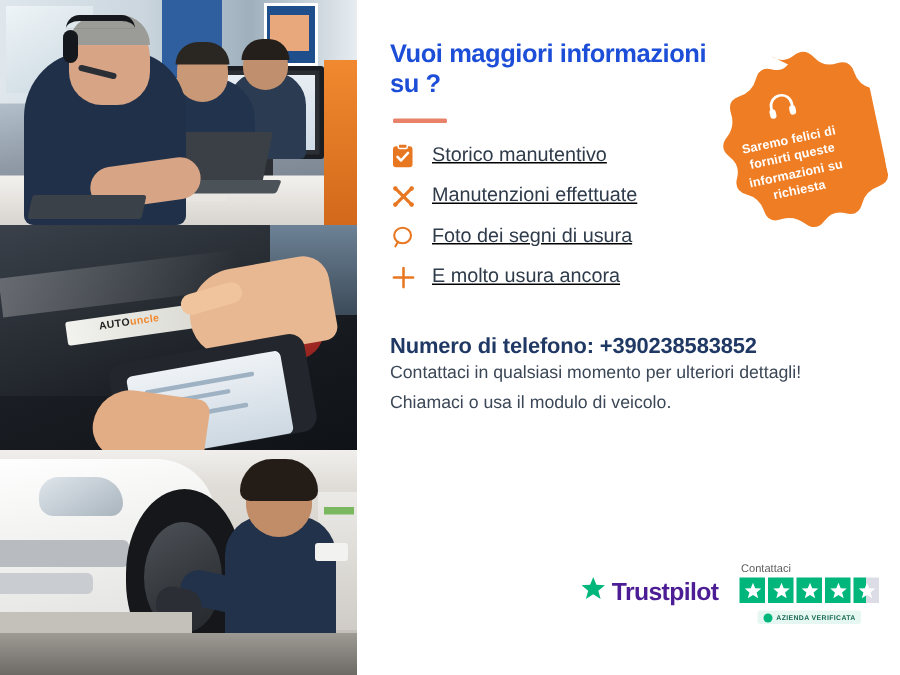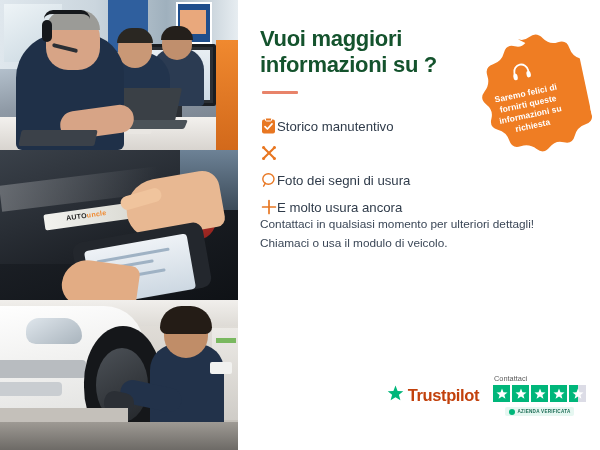--- a/index.html
+++ b/index.html
@@ -77,43 +77,43 @@
   .p3 .mhair  { position:absolute; right:26px; top:6px; width:52px; height:28px; background:#241c16; border-radius:26px 26px 8px 8px; }
   .p3 .marm   { position:absolute; right:56px; top:84px; width:62px; height:24px; background:#22324a; border-radius:12px; transform:rotate(12deg); }
   .p3 .glove  { position:absolute; right:104px; top:92px; width:30px; height:22px; background:#2b2f35; border-radius:10px; transform:rotate(12deg); }
   .p3 .badge  { position:absolute; right:6px; top:62px; width:22px; height:12px; background:#f2f2f0; border-radius:2px; }
   .p3 .shelf  { position:absolute; right:0; top:28px; width:26px; height:92px; background:linear-gradient(180deg,#eceae6,#cfccc7); }
   .p3 .green  { position:absolute; right:2px; top:38px; width:20px; height:5px; background:#79b85f; }
 
   
   .panel { position:relative; flex:1; height:450px; background:#ffffff; padding:26px 22px 0 22px; }
 
-  .headline { font-size:22px; line-height:1.16; font-weight:700; color:#14532d; letter-spacing:-.3px; max-width:215px; }
+  .headline { font-size:17px; line-height:1.16; font-weight:700; color:#1d4ed8; letter-spacing:-.3px; max-width:215px; }
   .rule { width:36px; height:3px; background:#e8836a; margin:14px 0 13px 2px; border-radius:1px; }
 
   .feature-list { list-style:none; }
-  .feature { display:flex; align-items:flex-end; height:27px; }
+  .feature { display:flex; align-items:flex-start; gap:11px; height:27px;text-decoration:underline; }
   .fi { width:17px; height:17px; flex:0 0 17px; display:flex; align-items:center; justify-content:center; color:#e87722; }
   .fi svg { display:block; }
   .flabel { font-size:13.2px; color:#2f3b4a; white-space:nowrap; }
 
   .phone { margin-top:20px; font-size:14.6px; font-weight:700; color:#1f3864; letter-spacing:-.1px; }
   .sub { font-size:11.8px; line-height:1.62; color:#3b4757; }
 
   
   .badge-wrap { position:absolute; right:14px; top:34px; width:120px; height:120px; transform:rotate(-12deg); }
   .badge-wrap svg.blob { position:absolute; inset:0; width:120px; height:120px; }
   .badge-inner { position:absolute; inset:0; display:flex; flex-direction:column; align-items:center; justify-content:center; padding:22px 16px 16px; }
   .badge-inner .hs { margin-bottom:4px; }
   .badge-text { font-size:8.4px; line-height:1.32; font-weight:700; color:#ffffff; text-align:center; letter-spacing:.1px; }
 
   
   .tp { position:absolute; left:22px; right:14px; bottom:34px; display:flex; align-items:center; justify-content:flex-end; gap:14px; }
   .tp-logo { display:flex; align-items:center; gap:4px; }
-  .tp-logo .tpname { font-size:16.5px; font-weight:700; color:#c2410c; letter-spacing:-.4px; }
+  .tp-logo .tpname { font-size:16.5px; font-weight:700; color:#4c1d95; letter-spacing:-.4px; }
   .tp-rating { display:flex; flex-direction:column; align-items:center; gap:2px; }
   .tp-word { font-size:7.4px; color:#5b5b5b; align-self:flex-start; margin-left:1px; }
   .stars { display:flex; gap:2px; }
   .star-box { width:17px; height:17px; background:#00b67a; display:flex; align-items:center; justify-content:center; }
   .star-box.half { background:linear-gradient(90deg,#00b67a 50%,#dcdce6 50%); }
   .verified { margin-top:3px; background:#e6f7f1; border-radius:2px; padding:1.5px 4px; display:flex; align-items:center; gap:3px; }
   .verified .vdot { width:6px; height:6px; border-radius:50%; background:#00b67a; flex:0 0 6px; }
   .verified .vtext { font-size:4.6px; font-weight:700; color:#1a6b54; letter-spacing:.25px; white-space:nowrap; }
 </style>
 </head>
@@ -216,20 +216,21 @@
         <span class="fi">
           <svg width="16" height="16" viewBox="0 0 16 16">
             <path d="M2.4 2.4 L13.6 13.6" stroke="#e87722" stroke-width="2.1" stroke-linecap="round"></path>
             <path d="M13.6 2.4 L2.4 13.6" stroke="#e87722" stroke-width="2.1" stroke-linecap="round"></path>
             <circle cx="2.6" cy="2.6" r="1.5" fill="#e87722"></circle>
             <circle cx="13.4" cy="2.6" r="1.5" fill="#e87722"></circle>
             <circle cx="2.6" cy="13.4" r="1.5" fill="#e87722"></circle>
             <circle cx="13.4" cy="13.4" r="1.5" fill="#e87722"></circle>
           </svg>
         </span>
+        <span class="flabel">Manutenzioni effettuate</span>
       </li>
 
       <li class="feature">
         <span class="fi">
           <svg width="16" height="16" viewBox="0 0 16 16">
             <ellipse cx="7.4" cy="7" rx="5.6" ry="5.2" fill="none" stroke="#e87722" stroke-width="1.4"></ellipse>
             <path d="M4.4 11.2 L2.6 14.2" stroke="#e87722" stroke-width="1.4" stroke-linecap="round"></path>
           </svg>
         </span>
         <span class="flabel">Foto dei segni di usura</span>
@@ -240,20 +241,21 @@
         <span class="fi">
           <svg width="16" height="16" viewBox="0 0 16 16">
             <path d="M8 1.6 V14.4 M1.6 8 H14.4" stroke="#e87722" stroke-width="1.7" stroke-linecap="round"></path>
           </svg>
         </span>
         <span class="flabel">E molto usura ancora</span>
       </li>
 
     </ul>
 
+    <div class="phone">Numero di telefono: +390238583852</div>
     <div class="sub">
       <div>Contattaci in qualsiasi momento per ulteriori dettagli!</div>
       <div>Chiamaci o usa il modulo di veicolo.</div>
     </div>
 
     <div class="badge-wrap">
       <svg class="blob" viewBox="0 0 120 120">
         <path fill="#ef7d23" d="M60 2
           q7 7 15 3 q8-4 13 4 q5 8 14 7 q9-1 10 8 q1 9 9 13 q8 4 4 12 q-4 8 2 15 q6 7-1 13 q-7 6-6 15 q1 9-8 10 q-9 1-13 9 q-4 8-12 4 q-8-4-15 2 q-7 6-13-1 q-6-7-15-6 q-9 1-10-8 q-1-9-9-13 q-8-4-4-12 q4-8-2-15 q-6-7 1-13 q7-6 6-15 q-1-9 8-10 q9-1 13-9 q4-8 12-4 q6 3 11-1 z"></path>
       </svg>

